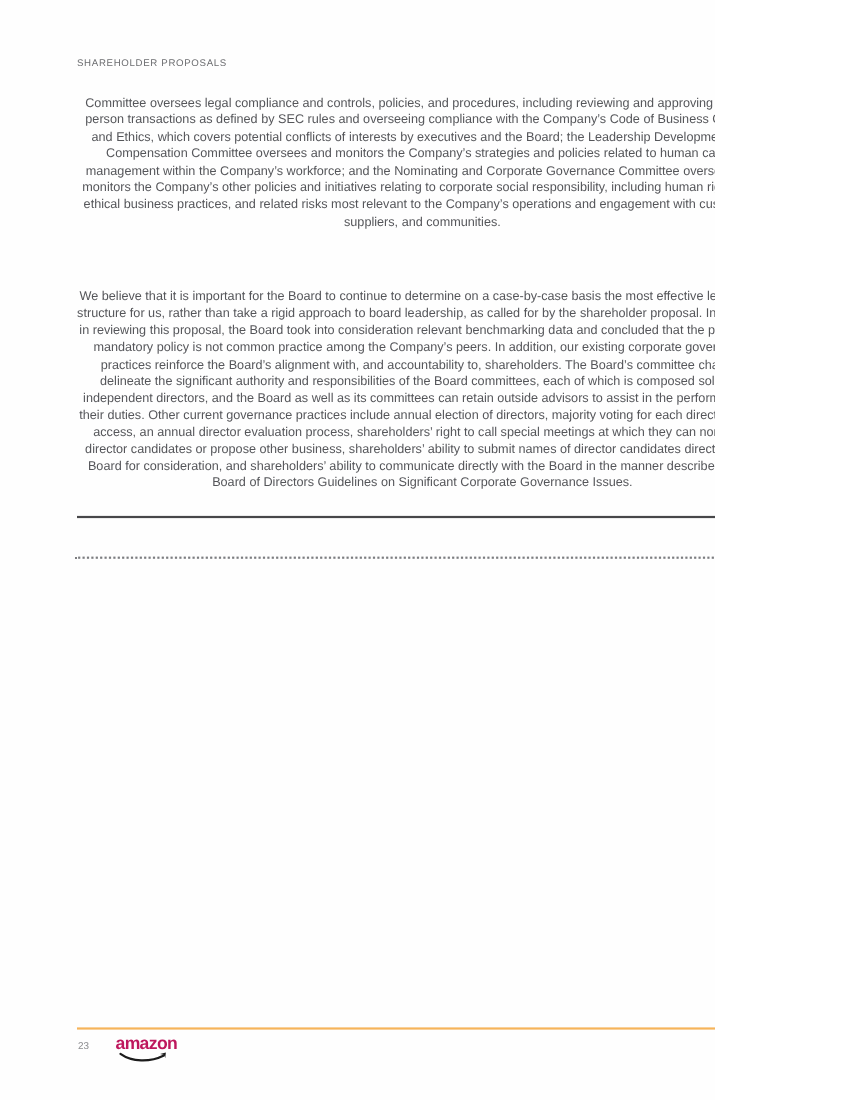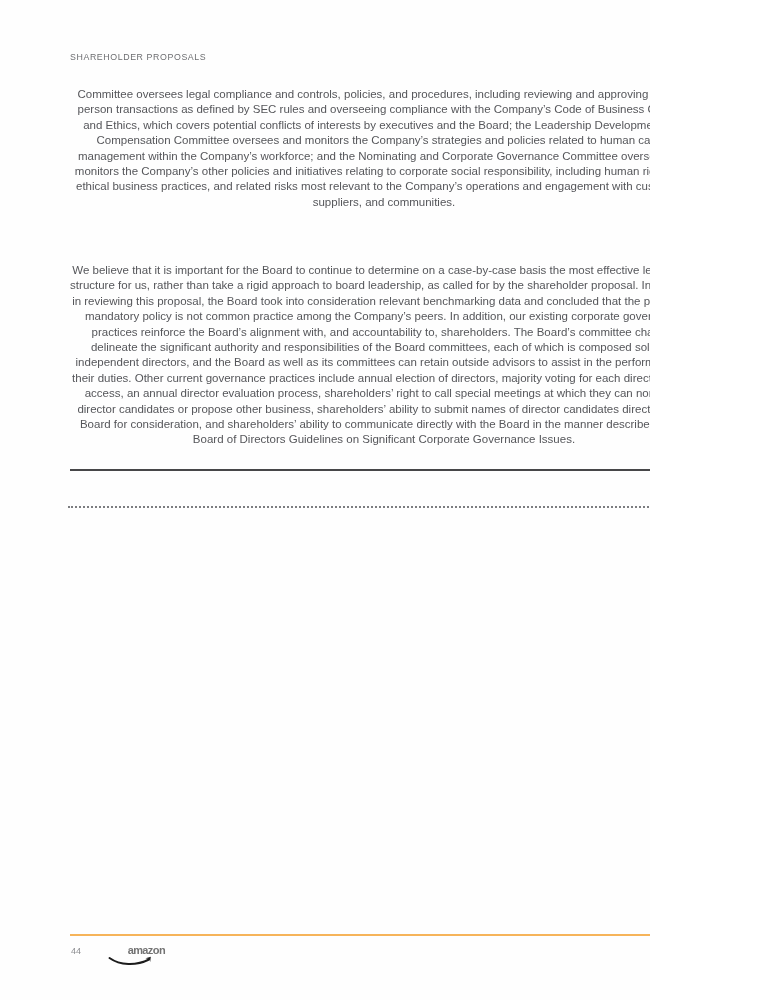--- a/index.html
+++ b/index.html
@@ -88,27 +88,26 @@
     color: #8c8d90;
   }
   .amazon-logo {
     position: absolute;
     left: 105px;
     top: 942px;
     width: 60px;
     height: 28px;
   }
   .amazon-logo-text {
-    font-size: 11px;
+    font-size: 16px;
     font-weight: bold;
     letter-spacing: -0.6px;
-    color: #737373;
+    color: #be185d;
     line-height: 16px;
     font-family: "Liberation Sans", "DejaVu Sans", sans-serif;
-    text-align: right;
   }
   .amazon-smile {
     position: absolute;
     left: 3px;
     top: 14px;
   }
 </style>
 </head>
 <body>
 
@@ -122,21 +121,21 @@
   <div class="body-text p2">We believe that it is important for the Board to continue to determine on a case-by-case basis the most effective leadership structure for us, rather than take a rigid approach to board leadership, as called for by the shareholder proposal. In addition, in reviewing this proposal, the Board took into consideration relevant benchmarking data and concluded that the proposal’s mandatory policy is not common practice among the Company’s peers. In addition, our existing corporate governance practices reinforce the Board’s alignment with, and accountability to, shareholders. The Board’s committee charters delineate the significant authority and responsibilities of the Board committees, each of which is composed solely of independent directors, and the Board as well as its committees can retain outside advisors to assist in the performance of their duties. Other current governance practices include annual election of directors, majority voting for each director, proxy access, an annual director evaluation process, shareholders’ right to call special meetings at which they can nominate director candidates or propose other business, shareholders’ ability to submit names of director candidates directly to the Board for consideration, and shareholders’ ability to communicate directly with the Board in the manner described in our Board of Directors Guidelines on Significant Corporate Governance Issues.</div>
 
 
   <div class="rec-divider"></div>
 
 
   <div class="dotted-rule"></div>
 
   <div class="footer-rule"></div>
 
-  <div class="page-number">44</div>
+  <div class="page-number">23</div>
 
   <div class="amazon-logo">
     <div class="amazon-logo-text">amazon</div>
     <svg class="amazon-smile" width="46" height="12" viewBox="0 0 46 12">
       <path d="M1.5 2 C 12 9.5, 28 10, 41 3.5" fill="none" stroke="#1c1c1c" stroke-width="2" stroke-linecap="round"></path>
       <path d="M41.5 3.2 L 37.5 2.2 L 42.8 0.8 L 42.2 6 Z" fill="#1c1c1c"></path>
     </svg>
   </div>
 
 </div>

